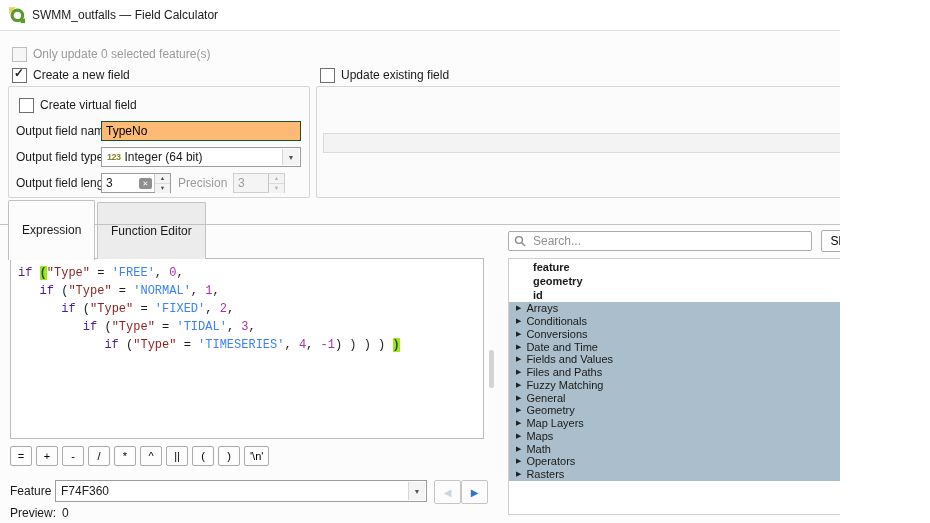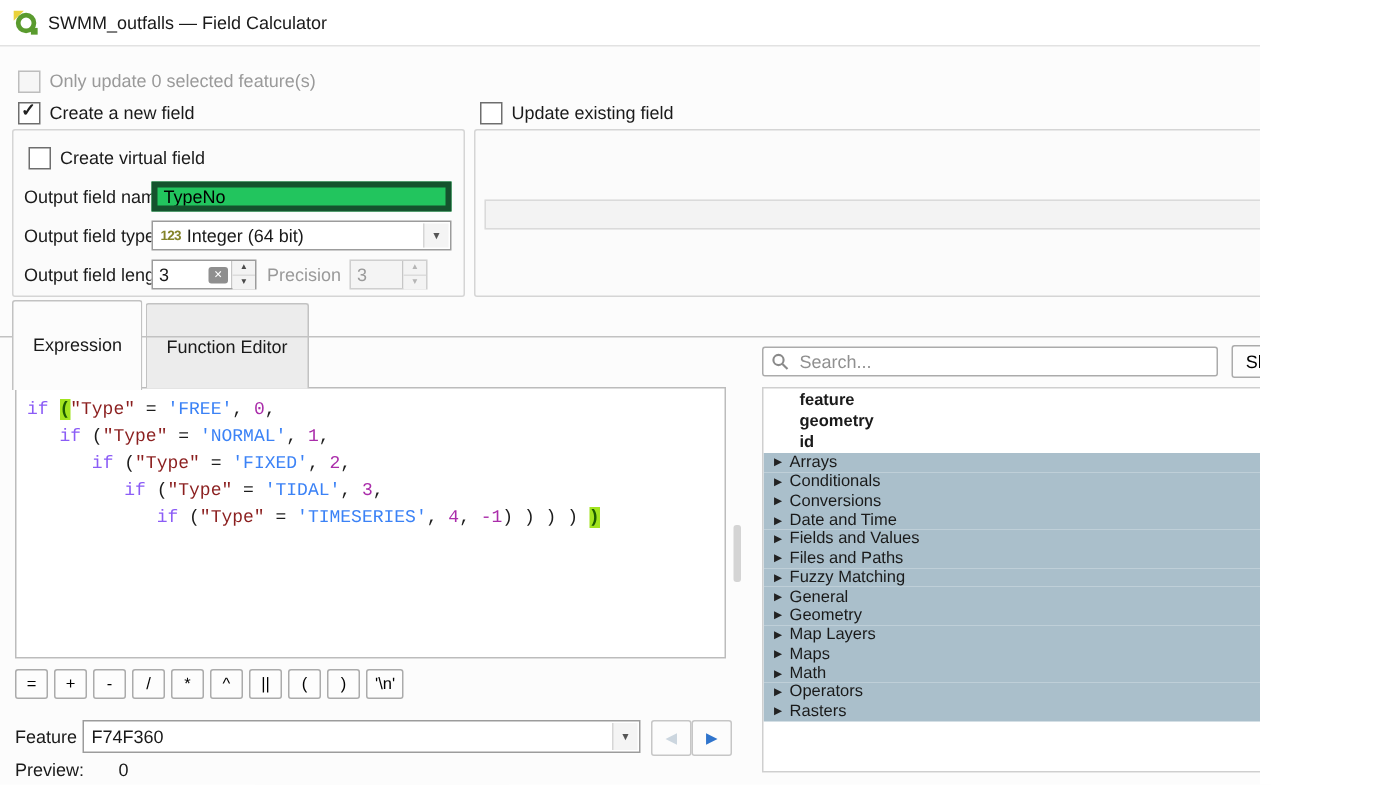--- a/index.html
+++ b/index.html
@@ -10,42 +10,42 @@
   .title{position:absolute;left:32px;top:8px;font-size:12px;white-space:nowrap}
   .hsep{position:absolute;left:0;top:30px;width:930px;height:1px;background:#e2e2e2}
   .chkrow{position:absolute;display:flex;align-items:center;gap:6px;height:16px;white-space:nowrap}
   .chk{display:inline-block;width:13px;height:13px;border:1px solid #6e6e6e;background:#fff;position:relative;flex:0 0 13px}
   .chk.checked::after{content:"\2713";position:absolute;left:1px;top:-3px;font-size:12px;font-weight:bold;color:#222}
   .chk.disabled{border-color:#bdbdbd;background:#f6f6f6}
   .bold{font-weight:normal}
   .gray{color:#9a9a9a}
   .frame{position:absolute;border:1px solid #d5d5d5;border-radius:2px;background:#fbfbfb}
   .flabel{position:absolute;height:20px;line-height:20px;white-space:nowrap}
-  .tinput{position:absolute;height:20px;border:4px solid #14532d;background:#22c55e;font:12px "Liberation Sans",sans-serif;padding:0 4px;outline:none;box-sizing:border-box}
+  .tinput{position:absolute;height:20px;border:1px solid #14532d;background:#fdba74;font:12px "Liberation Sans",sans-serif;padding:0 4px;outline:none;box-sizing:border-box}
   .combo{position:absolute;height:20px;border:1px solid #9c9c9c;background:#fff;display:flex;align-items:center;padding:0 20px 0 5px;box-sizing:border-box;white-space:nowrap}
   .combo.disabled{border-color:#dadada;background:#f3f3f3}
   .arrowbox{position:absolute;right:1px;top:1px;bottom:1px;width:16px;display:flex;align-items:center;justify-content:center;font-size:7px;color:#555;border-left:1px solid #d6d6d6;background:#f4f4f4}
   .type-ico{color:#84842a;font-weight:bold;font-size:9px;margin-right:4px;letter-spacing:-0.5px}
   .spin{position:absolute;height:20px;border:1px solid #9c9c9c;background:#fff;display:flex;align-items:center;box-sizing:border-box}
   .spin.disabled{border-color:#cfcfcf;background:#f4f4f4}
   .spin-val{flex:1;padding-left:4px}
   .clear-ico{width:13px;height:11px;background:#8f8f8f;color:#fff;font-size:7px;line-height:11px;text-align:center;border-radius:2px;margin-right:2px}
   .spin-arrows{width:15px;height:18px;border-left:1px solid #c6c6c6;display:flex;flex-direction:column}
   .sa{flex:1;font-size:5.5px;color:#4a4a4a;text-align:center;line-height:9px;background:#f3f3f3}
   .sa:first-child{border-bottom:1px solid #dcdcdc}
   .spin.disabled .sa{color:#b5b5b5}
   .tab{position:absolute;top:202px;height:22px;line-height:22px;padding:17px 13px;border:1px solid #c2c2c2;border-bottom:none;background:#ececec;border-radius:2px 2px 0 0;z-index:1;white-space:nowrap}
   .tab.active{top:200px;height:25px;line-height:25px;background:#fcfcfc;z-index:3}
   .pane-top{position:absolute;left:0;top:224px;width:930px;height:1px;background:#c2c2c2;z-index:2}
   .toolbar{position:absolute;display:flex;gap:3px}
   .tbtn{width:26px;height:24px;border:1px solid transparent;background:transparent;display:flex;align-items:center;justify-content:center;padding:0}
   .tbtn.framed{border-color:#c3d4ea;background:#f0f6fd;border-radius:2px}
   .editor{position:absolute;left:10px;top:258px;width:474px;height:181px;border:1px solid #bcbcbc;background:#fff;font-family:"Liberation Mono",monospace;font-size:12px;line-height:18px;padding:5px 7px;white-space:pre;overflow:hidden;box-sizing:border-box}
   .code-line{height:18px}
-  .tk-kw{color:#8b5cf6}
+  .tk-kw{color:#4c1d95}
   .tk-col{color:#8b1f1f}
   .tk-str{color:#3b82f6}
   .tk-num{color:#aa2daa}
   .tk-pun{color:#1c1c1c}
   .tk-hl{background:#a2e41f;color:#1c5c00;font-weight:bold}
   .splitter{position:absolute;left:489px;top:350px;width:5px;height:38px;background:#d4d4d4;border-radius:2px}
   .searchwrap{position:absolute;left:508px;top:231px;width:304px;height:20px}
   .search-input{position:absolute;left:0;top:0;width:304px;height:20px;border:1px solid #ababab;border-radius:2px;background:#fff;font:12px "Liberation Sans",sans-serif;padding:0 4px 0 24px;outline:none;box-sizing:border-box}
   .search-input::placeholder{color:#909090}
   .search-ico{position:absolute;left:6px;top:4px;z-index:1}
@@ -55,21 +55,21 @@
   .fn-item{height:14px;line-height:14px;font-weight:bold;font-size:11px;padding-left:24px;white-space:nowrap}
   .fn-group{height:12.75px;font-size:11px;background:#aabfcb;padding-left:7px;display:flex;align-items:center;gap:5px;white-space:nowrap}
   .fn-tri{font-size:7px;color:#222;flex:0 0 auto}
   .fn-scroll{position:absolute;right:0;top:0;width:14px;height:255px;background:#f2f2f2;border-left:1px solid #e0e0e0;box-sizing:border-box}
   .fn-thumb{position:absolute;left:1px;top:26px;width:11px;height:140px;background:#cdcdcd}
   .ops{position:absolute;left:10px;top:446px;display:flex;gap:4px}
   .op-btn{height:20px;min-width:22px;padding:0 5px;border:1px solid #ababab;background:#fdfdfd;border-radius:2px;font:11px "Liberation Sans",sans-serif}
   .navbtn{position:absolute;width:25px;height:22px;border:1px solid #c6c6c6;background:#fcfcfc;border-radius:2px;display:flex;align-items:center;justify-content:center}
   .tri-prev{color:#ccd6df;font-size:10px}
   .tri-next{color:#2f74cc;font-size:10px}
-  .preview{position:absolute;left:10px;top:506px;display:flex;gap:23px;white-space:nowrap}
+  .preview{position:absolute;left:10px;top:506px;display:flex;gap:6px;white-space:nowrap}
   button{cursor:default}
 </style>
 </head>
 <body>
 
 <div class="app">
 
   <div class="titlebar">
     <span class="logo">
       <svg viewBox="0 0 24 24" width="18" height="18">

